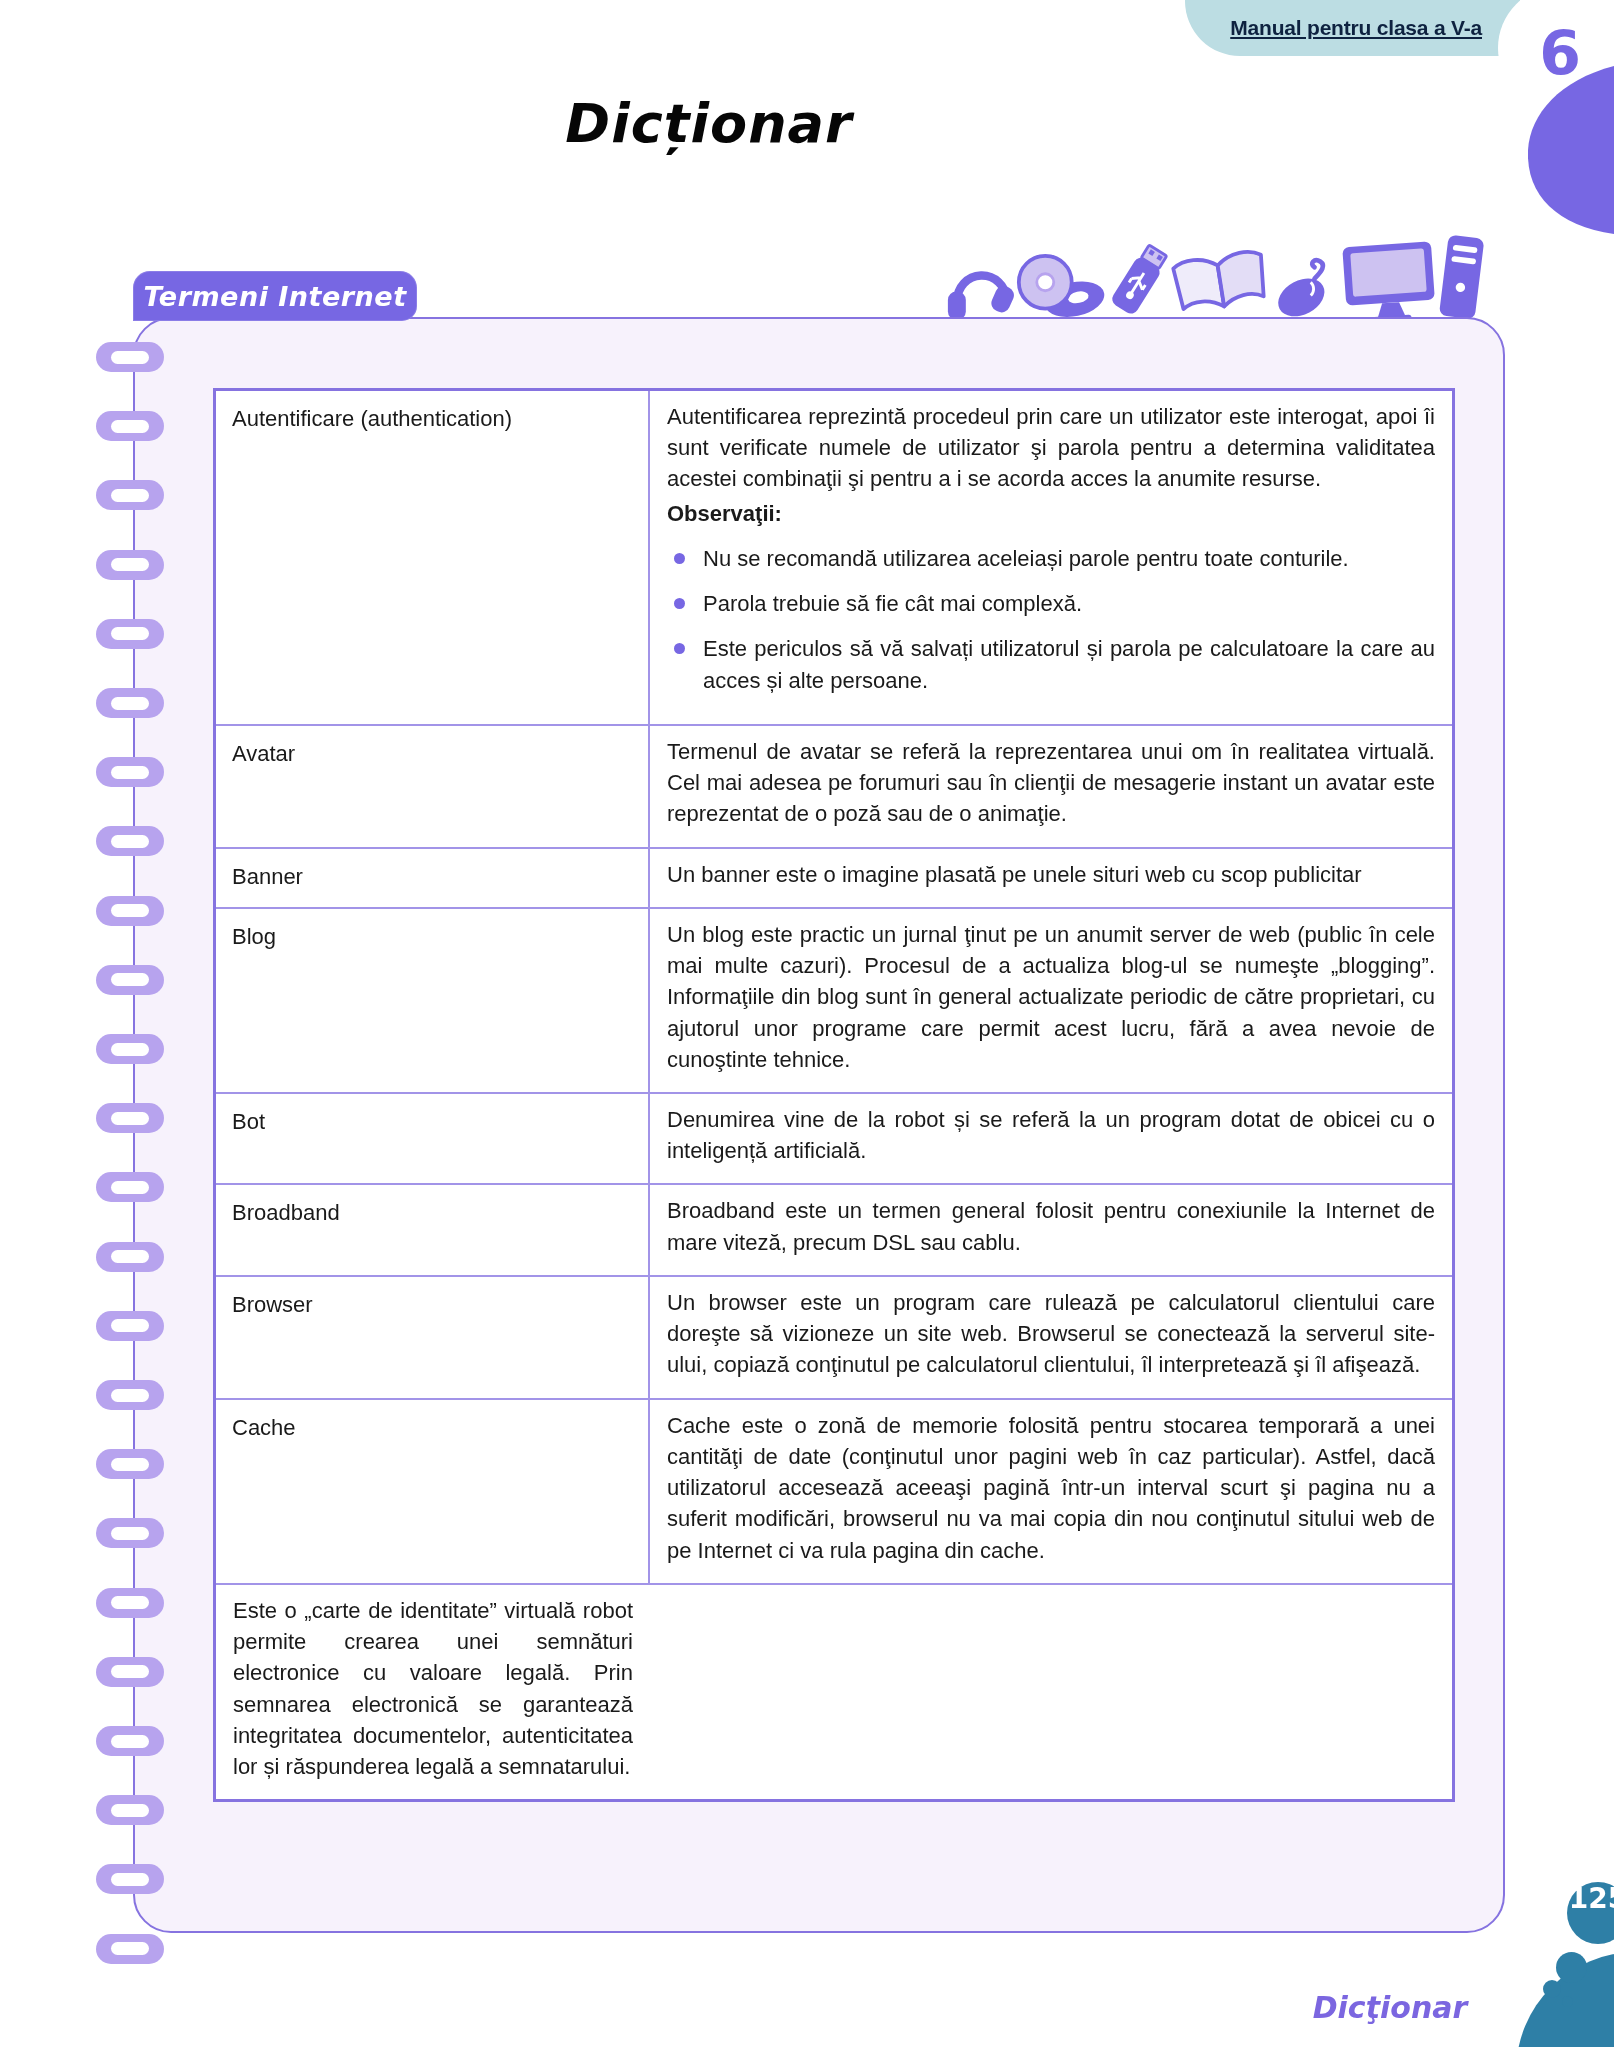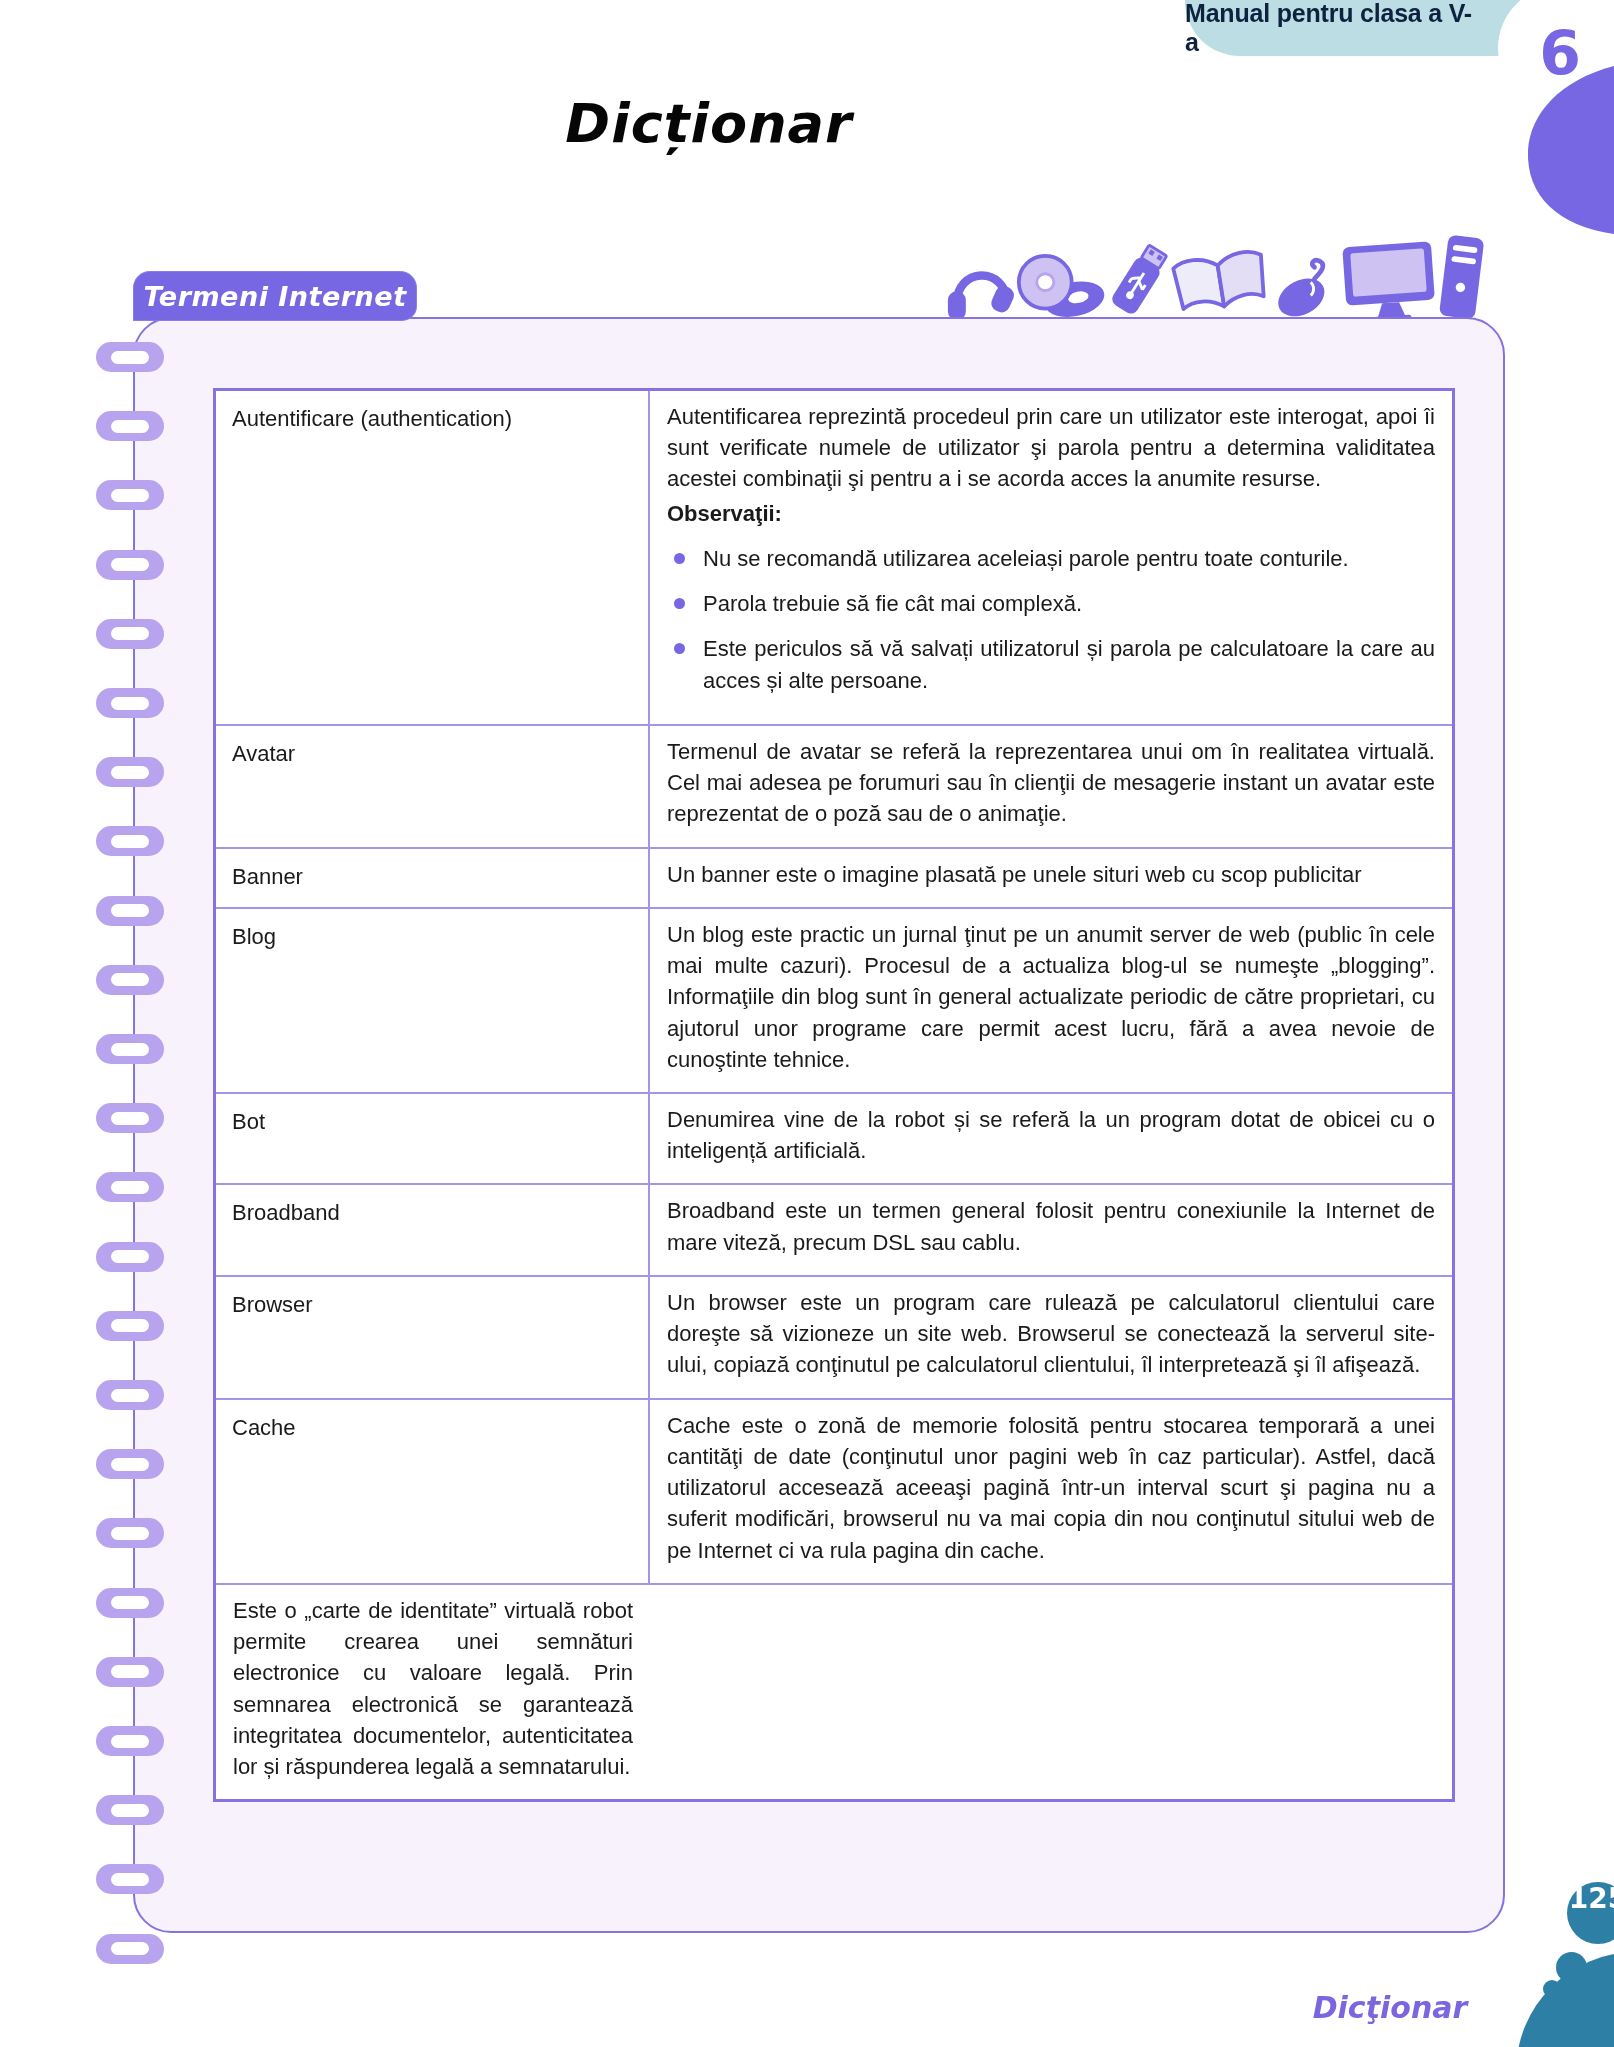--- a/index.html
+++ b/index.html
@@ -16,21 +16,21 @@
   body{
     width:1614px;height:2047px;position:relative;overflow:hidden;
     background:#ffffff;font-family:"Liberation Sans",sans-serif;color:var(--text);
   }
   
   .badge{
     position:absolute;left:1185px;top:0;width:335px;height:56px;
     background:var(--badge-bg);border-radius:0 0 0 55px;
     display:flex;align-items:center;justify-content:flex-end;padding-right:38px;box-sizing:border-box;
   }
-  .badge span{font-weight:bold;font-size:25px;color:var(--badge-text);letter-spacing:-0.2px;}
+  .badge span{font-weight:bold;font-size:21px;color:var(--badge-text);letter-spacing:-0.2px;text-decoration:underline;}
   .chapter-circle{
     position:absolute;left:1498px;top:-14px;width:124px;height:124px;border-radius:50%;
     background:#ffffff;display:flex;align-items:center;justify-content:center;
   }
   .chapter-circle span{
     font-family:"DejaVu Sans",sans-serif;font-weight:bold;font-size:60px;color:var(--accent);
     margin-top:10px;
   }
   .corner-tail{position:absolute;left:1500px;top:62px;}
   

